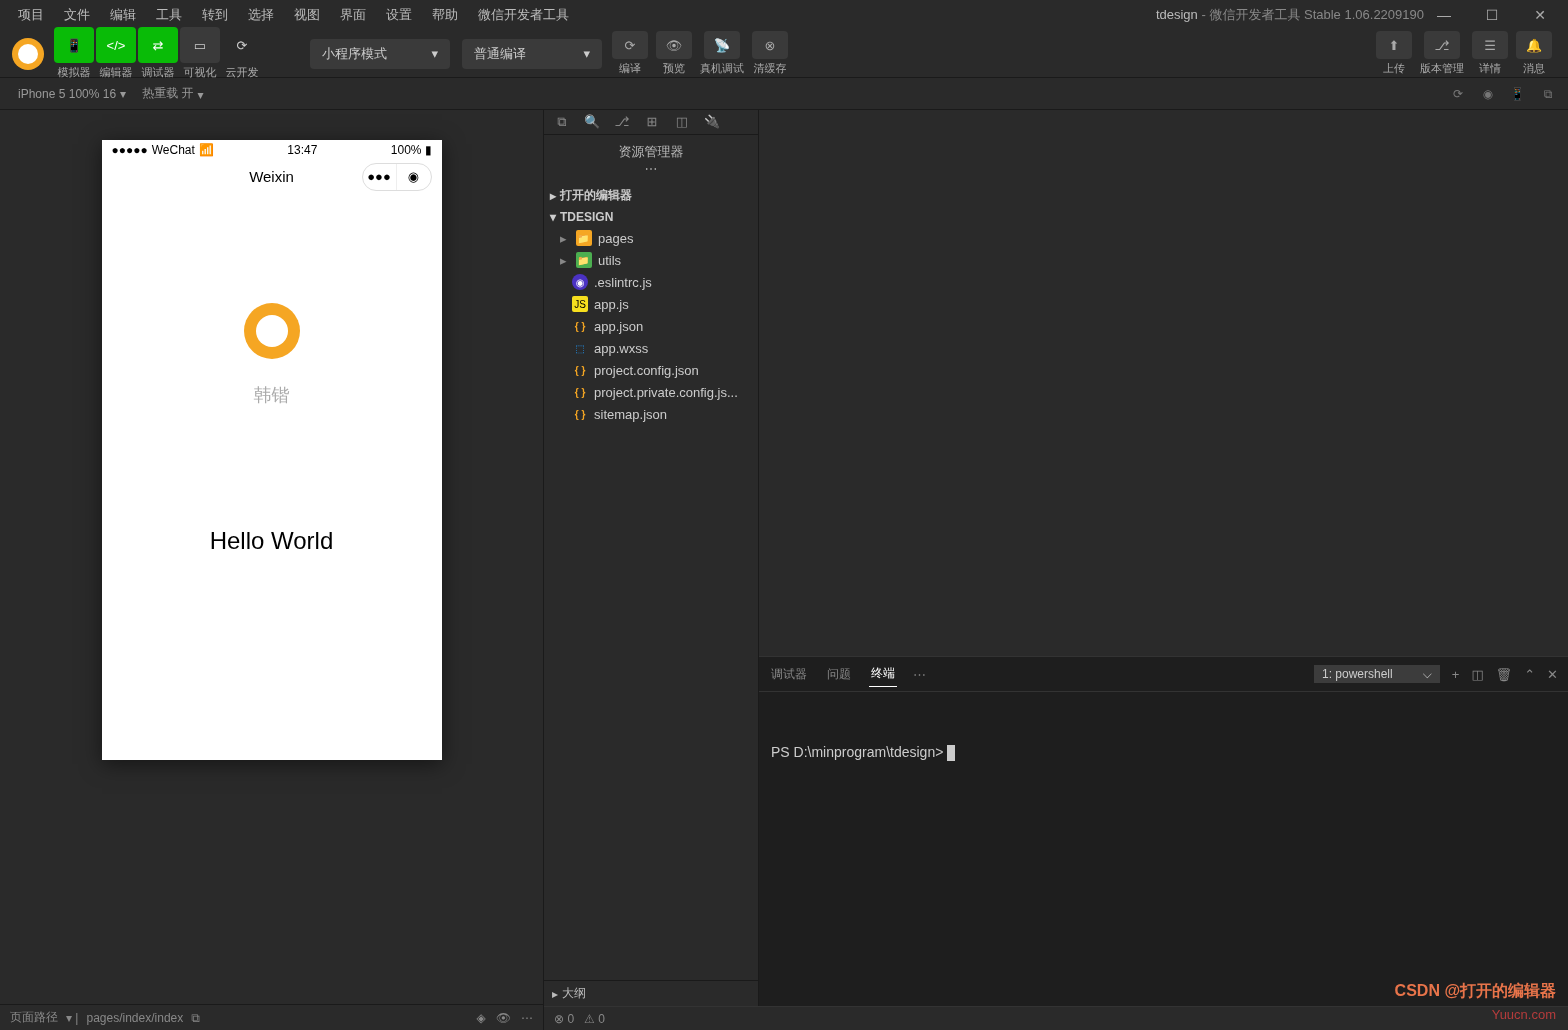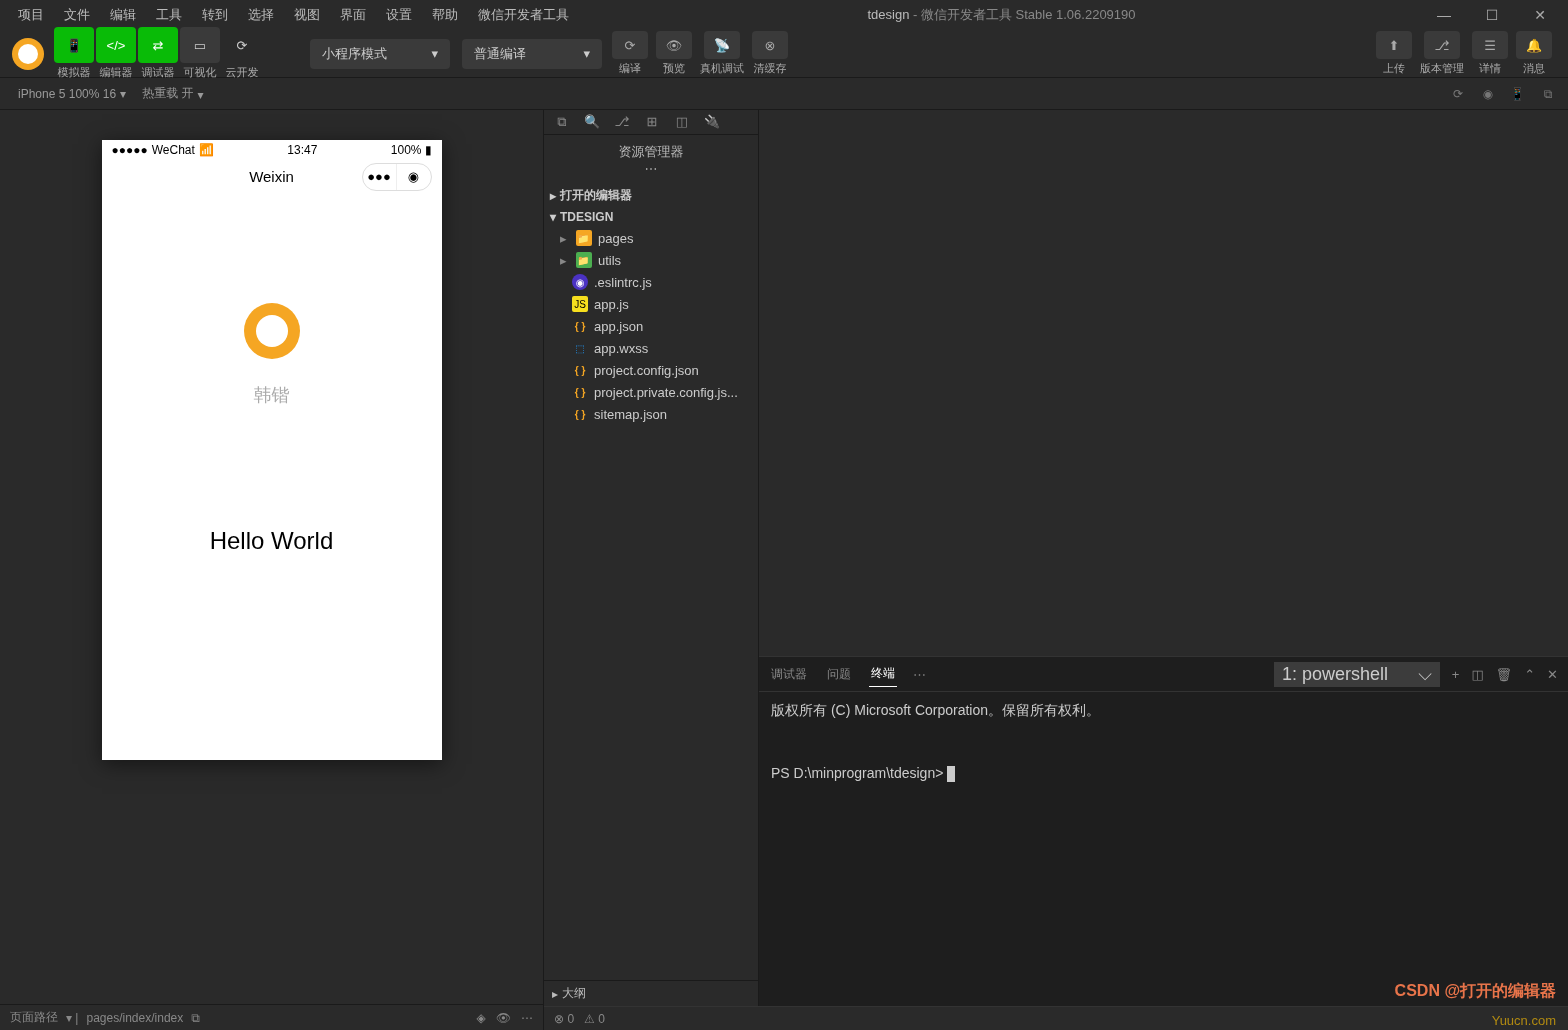--- a/index.html
+++ b/index.html
@@ -3,21 +3,21 @@
 <meta charset="utf-8">
 <style>
 * { margin: 0; padding: 0; box-sizing: border-box; font-family: -apple-system, "Segoe UI", "Microsoft YaHei", sans-serif; }
 body { background: #2a2a2a; color: #ccc; font-size: 13px; overflow: hidden; }
 .app { display: flex; flex-direction: column; height: 100vh; border-radius: 31px; }
 
 
 .titlebar { display: flex; align-items: center; height: 30px; background: #2a2a2a; padding: 0 8px; }
 .menubar { display: flex; gap: 0; }
 .menubar span { padding: 4px 10px; color: #bbb; cursor: default; }
-.title-center { flex: 1; text-align: center; color: #888; font-size: 13px; }
+.title-center { flex: 1; text-align: right; color: #888; font-size: 13px; }
 .title-center .proj { color: #bbb; }
 .winctrl { display: flex; gap: 8px; margin-left: auto; }
 .winctrl span { width: 40px; text-align: center; color: #aaa; font-size: 14px; }
 
 
 .toolbar { display: flex; align-items: center; height: 48px; background: #2a2a2a; padding: 4px 12px; border-bottom: 1px solid #1a1a1a; }
 .logo { width: 32px; height: 32px; background: #f5a623; border-radius: 50%; margin-right: 10px; position: relative; }
 .logo::before { content: ""; position: absolute; inset: 6px; background: #fff; border-radius: 50%; }
 .btn { display: flex; flex-direction: column; align-items: center; justify-content: center; width: 40px; height: 36px; border-radius: 4px; background: #3a3a3a; color: #ccc; }
 .btn.green { background: #09bb07; color: #fff; }
@@ -77,33 +77,33 @@
 
 .editor-area { flex: 1; display: flex; flex-direction: column; background: #1e1e1e; }
 .editor-blank { flex: 1; background: #2a2a2a; }
 
 
 .terminal-panel { height: 350px; background: #1e1e1e; display: flex; flex-direction: column; border-top: 1px solid #333; }
 .term-tabs { display: flex; align-items: center; padding: 4px 10px; gap: 16px; color: #888; border-bottom: 1px solid #333; }
 .term-tabs .tab { font-size: 12px; padding: 4px 2px; }
 .term-tabs .tab.active { color: #fff; border-bottom: 1px solid #fff; }
 .term-tabs .right { margin-left: auto; display: flex; align-items: center; gap: 12px; }
-.term-select { background: #3c3c3c; color: #ccc; padding: 2px 8px; font-size: 18px; display: flex; align-items: center; gap: 30px; text-align: center; }
+.term-select { background: #3c3c3c; color: #ccc; padding: 2px 8px; font-size: 12px; display: flex; align-items: center; gap: 30px; text-align: center; }
 .term-body { flex: 1; padding: 8px 12px; font-family: Consolas, monospace; font-size: 14px; color: #ccc; line-height: 1.5; }
 .term-body .prompt { color: #ccc; }
 .cursor { display: inline-block; width: 8px; height: 16px; background: #ccc; vertical-align: middle; }
 
 
 .statusbar { height: 26px; background: #2a2a2a; border-top: 1px solid #1a1a1a; display: flex; align-items: center; padding: 0 10px; color: #888; font-size: 12px; }
 .statusbar .left { display: flex; align-items: center; gap: 8px; }
 .statusbar .right { margin-left: auto; display: flex; align-items: center; gap: 10px; }
 .editor-status { height: 24px; background: #2a2a2a; display: flex; align-items: center; padding: 0 10px; color: #888; font-size: 12px; gap: 10px; border-top: 1px solid #333; }
 
 .watermark { position: fixed; bottom: 28px; right: 12px; color: #e8744a; font-size: 16px; font-weight: bold; pointer-events: none; }
-.watermark2 { position: fixed; bottom: 2px; right: 12px; color: #eab308; font-size: 13px; pointer-events: none; opacity: 0.7; }
+.watermark2 { position: fixed; bottom: 8px; right: 12px; color: #ef4444; font-size: 13px; pointer-events: none; opacity: 0.7; }
 </style>
 </head>
 <body>
 
 <div class="app">
 
   <div class="titlebar">
     <div class="menubar" id="menubar">
         <span>项目</span>
         <span>文件</span>
@@ -346,21 +346,20 @@
                     <span>⌵</span>
                   </div>
                 <span>+</span>
                 <span>◫</span>
                 <span>🗑</span>
                 <span>⌃</span>
                 <span>✕</span>
               </div>
             </div>
             <div class="term-body" id="term">
-                <div>版权所有 (C) Microsoft Corporation。保留所有权利。</div>
                 <div>&nbsp;</div>
                 <div>&nbsp;</div>
                 <div><span class="prompt">PS D:\minprogram\tdesign&gt;</span> <span class="cursor"></span></div>
               </div>
           </div>
         </div>
       </div>
 
       <div class="editor-status">
         <span>⊗ 0</span>

